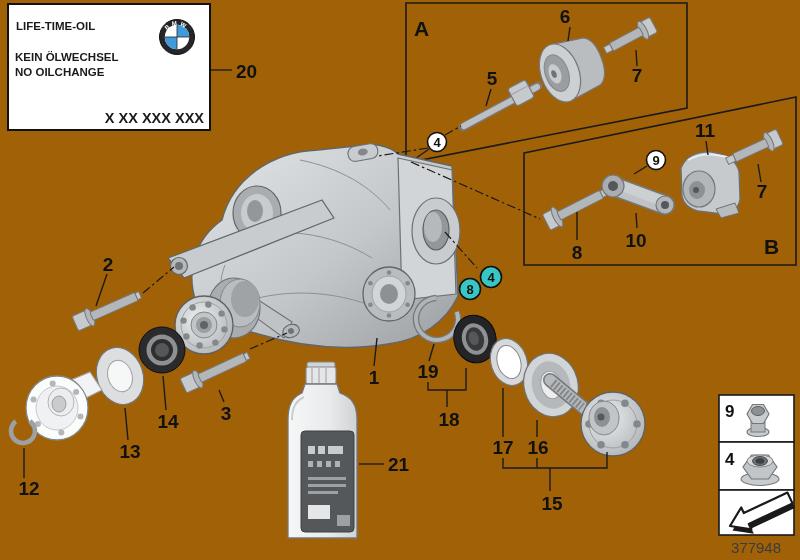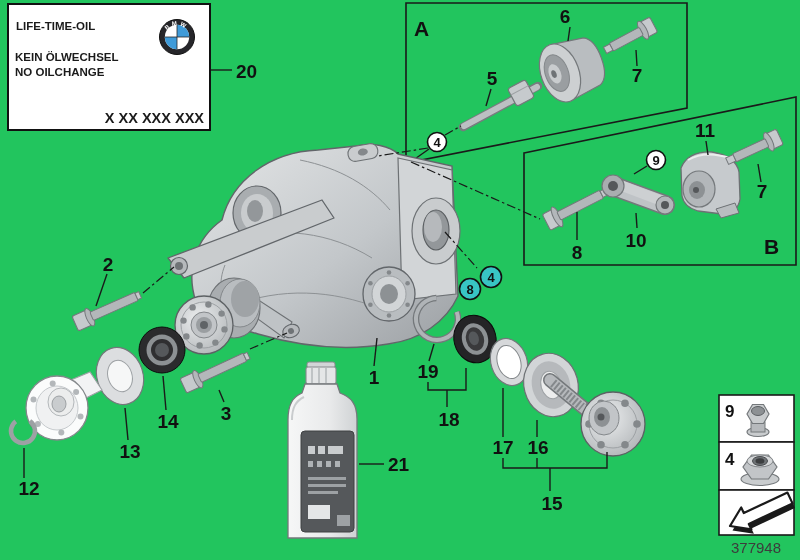--- a/index.html
+++ b/index.html
@@ -1,16 +1,16 @@
 <!DOCTYPE html>
 <html><head>
 <meta charset="utf-8">
 <style>
   html,body{margin:0;padding:0;background:#fff;}
-  .stage{position:relative;width:800px;height:560px;background:#22c55e;overflow:hidden;
+  .stage{position:relative;width:800px;height:560px;background:#a16207;overflow:hidden;
          font-family:"Liberation Sans","DejaVu Sans",sans-serif;}
   svg{position:absolute;left:0;top:0;}
   text{font-family:"Liberation Sans","DejaVu Sans",sans-serif;}
   .num{font-size:19px;font-weight:bold;fill:#111;}
   .letter{font-size:21px;font-weight:bold;fill:#111;}
   .circnum{font-size:13px;font-weight:bold;fill:#111;text-anchor:middle;}
   .legnum{font-size:17px;font-weight:bold;fill:#111;}
   .stick1{font-size:11.5px;font-weight:bold;fill:#1a1a1a;}
   .stickcode{font-size:14.5px;font-weight:bold;fill:#1a1a1a;text-anchor:end;}
   .docnum{font-size:15px;fill:#3c3c3c;text-anchor:middle;}

